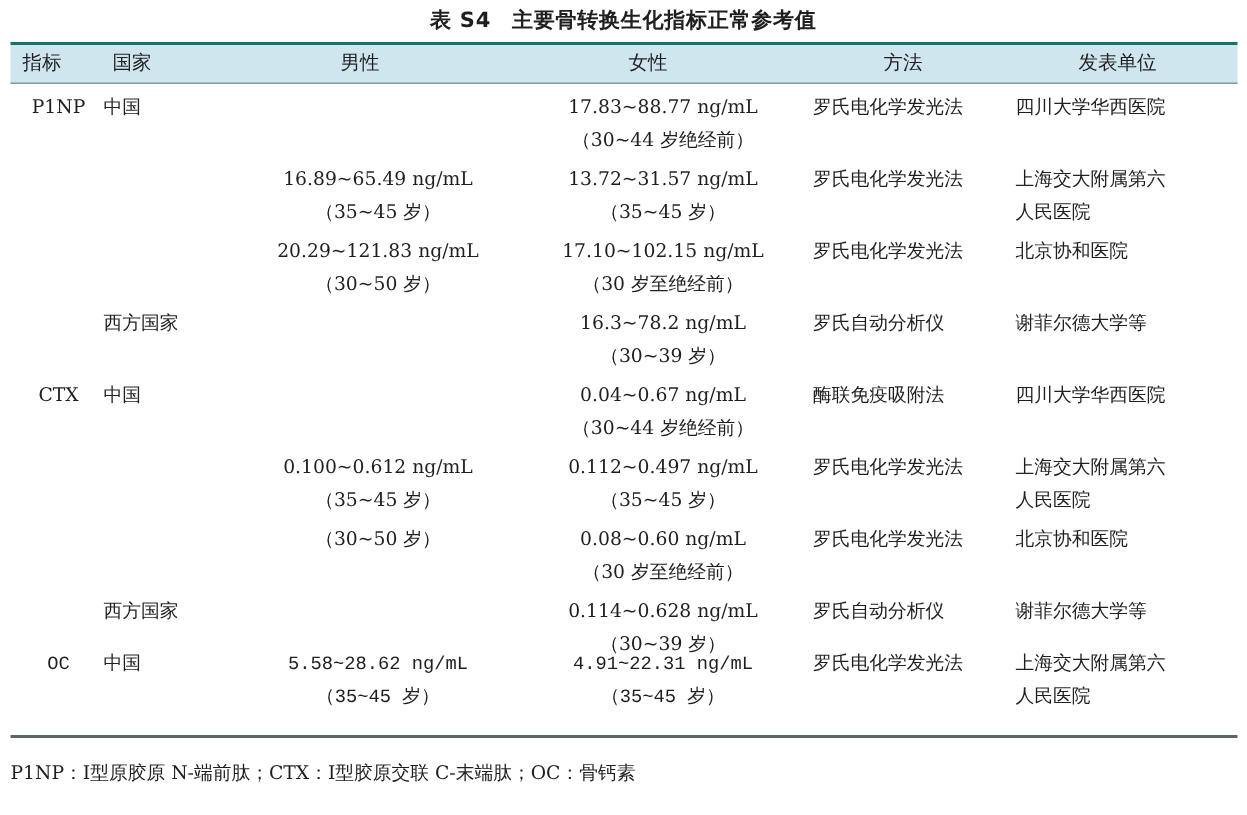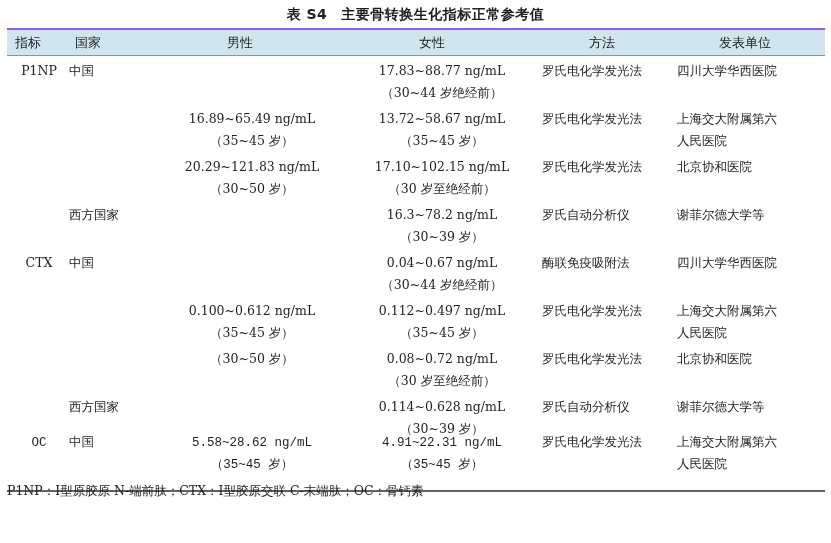--- a/index.html
+++ b/index.html
@@ -12,41 +12,41 @@
     position: absolute; top: 4px; left: 0; width: 831px; text-align: center;
     font-family: "DejaVu Sans", "Liberation Sans", sans-serif;
     font-weight: bold; font-size: 14px; letter-spacing: 0.5px; line-height: 20px;
   }
   .title .num { margin-right: 14px; }
   .table-wrap {
     position: absolute; left: 7px; top: 28px; width: 818px;
   }
   .header {
     height: 25px; background: #cfe6ef;
-    border-top: 2px solid #8b5cf6; border-bottom: 1px solid #7e9aa4;
+    border-top: 2px solid #0f766e; border-bottom: 1px solid #7e9aa4;
     position: relative;
     font-size: 13px; line-height: 25px;
   }
   .header span { position: absolute; top: 0; }
   .rows { position: relative; height: 324px; }
   .row { position: absolute; left: 0; width: 818px; height: 48px; font-size: 12.5px; line-height: 22px; }
   .cell { position: absolute; top: 0; }
   .c-ind { left: 6px; width: 52px; text-align: center; }
   .c-cty { left: 62px; width: 80px; }
   .c-male { left: 160px; width: 170px; text-align: center; }
   .c-female { left: 350px; width: 170px; text-align: center; }
   .c-method { left: 535px; width: 125px; }
   .c-pub { left: 670px; width: 130px; }
   .cell .l { display: block; white-space: nowrap; }
   .bottom-rule {
     position: absolute; left: 7px; top: 490px; width: 818px; height: 0;
     border-top: 2px solid #5b6468;
   }
   .notes {
-    position: absolute; left: 7px; top: 480px; width: 824px;
+    position: absolute; left: 7px; top: 504px; width: 824px;
     font-size: 12.5px; line-height: 22px; white-space: nowrap;
   }
 </style>
 </head>
 <body>
 
 <div class="title">
   <span class="num">表 S4</span><span>主要骨转换生化指标正常参考值</span>
 </div>
 
@@ -81,21 +81,21 @@
     </div>
 
     <div class="row" style="top:52px;">
       <div class="cell c-ind"></div>
       <div class="cell c-cty"></div>
       <div class="cell c-male">
           <span class="l">16.89~65.49 ng/mL</span>
           <span class="l">（35~45 岁）</span>
         </div>
       <div class="cell c-female">
-          <span class="l">13.72~58.67 ng/mL</span>
+          <span class="l">13.72~31.57 ng/mL</span>
           <span class="l">（35~45 岁）</span>
         </div>
       <div class="cell c-method">罗氏电化学发光法</div>
       <div class="cell c-pub">
           <span class="l">上海交大附属第六</span>
           <span class="l">人民医院</span>
         </div>
     </div>
 
     <div class="row" style="top:100px;">
@@ -170,21 +170,21 @@
         </div>
     </div>
 
     <div class="row" style="top:292px;">
       <div class="cell c-ind"></div>
       <div class="cell c-cty"></div>
       <div class="cell c-male">
           <span class="l">（30~50 岁）</span>
         </div>
       <div class="cell c-female">
-          <span class="l">0.08~0.72 ng/mL</span>
+          <span class="l">0.08~0.60 ng/mL</span>
           <span class="l">（30 岁至绝经前）</span>
         </div>
       <div class="cell c-method">罗氏电化学发光法</div>
       <div class="cell c-pub">
           <span class="l">北京协和医院</span>
           <span class="l"></span>
         </div>
     </div>
 
     <div class="row" style="top:340px;">

